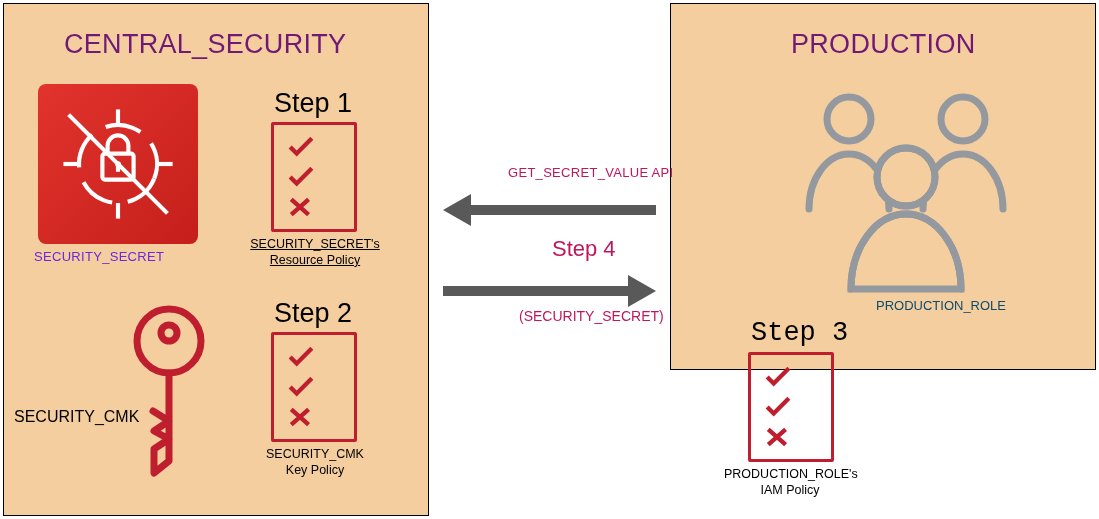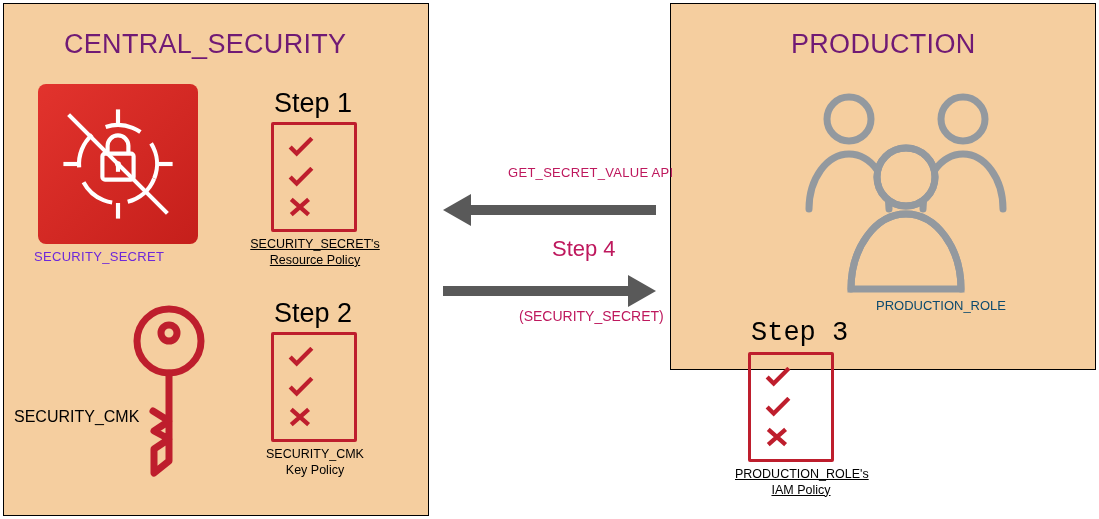--- a/index.html
+++ b/index.html
@@ -229,21 +229,21 @@
           <path d="M2 9 L8 15 L22 1" stroke="#be1e2d" stroke-width="4" fill="none"></path>
         </svg>
       <svg class="mark" viewBox="0 0 24 18">
           <path d="M2 9 L8 15 L22 1" stroke="#be1e2d" stroke-width="4" fill="none"></path>
         </svg>
       <svg class="mark" viewBox="0 0 24 18">
           <path d="M3 2 L19 16 M19 2 L3 16" stroke="#be1e2d" stroke-width="4" fill="none"></path>
         </svg>
     </div>
   </div>
-  <div class="step-caption" style="left:64px; top:463px; width:132px;text-decoration:underline;">
+  <div class="step-caption" style="left:53px; top:463px; width:132px;">
     <span>PRODUCTION_ROLE's</span><br>
     <span>IAM Policy</span>
   </div>
 </div>
 
 <div class="center-label api-label">GET_SECRET_VALUE API</div>
 
 <div class="arrow arrow-left arrow-top">
   <div class="arrow-head"></div>
   <div class="arrow-shaft"></div>

